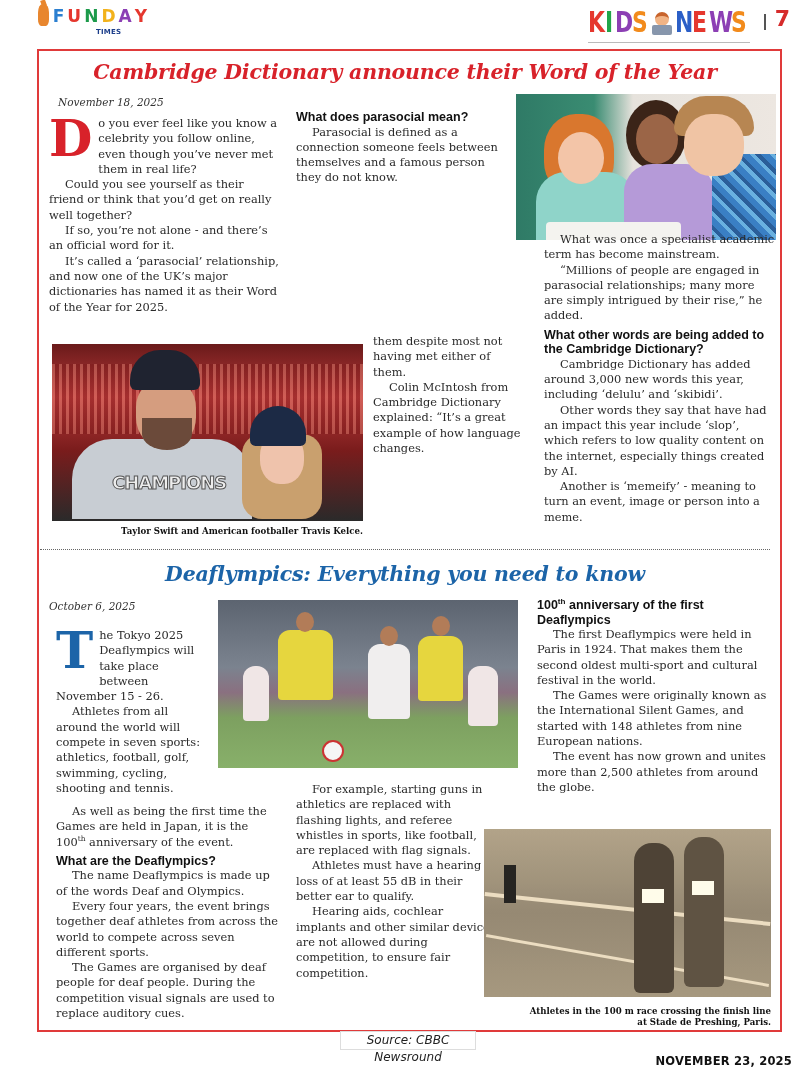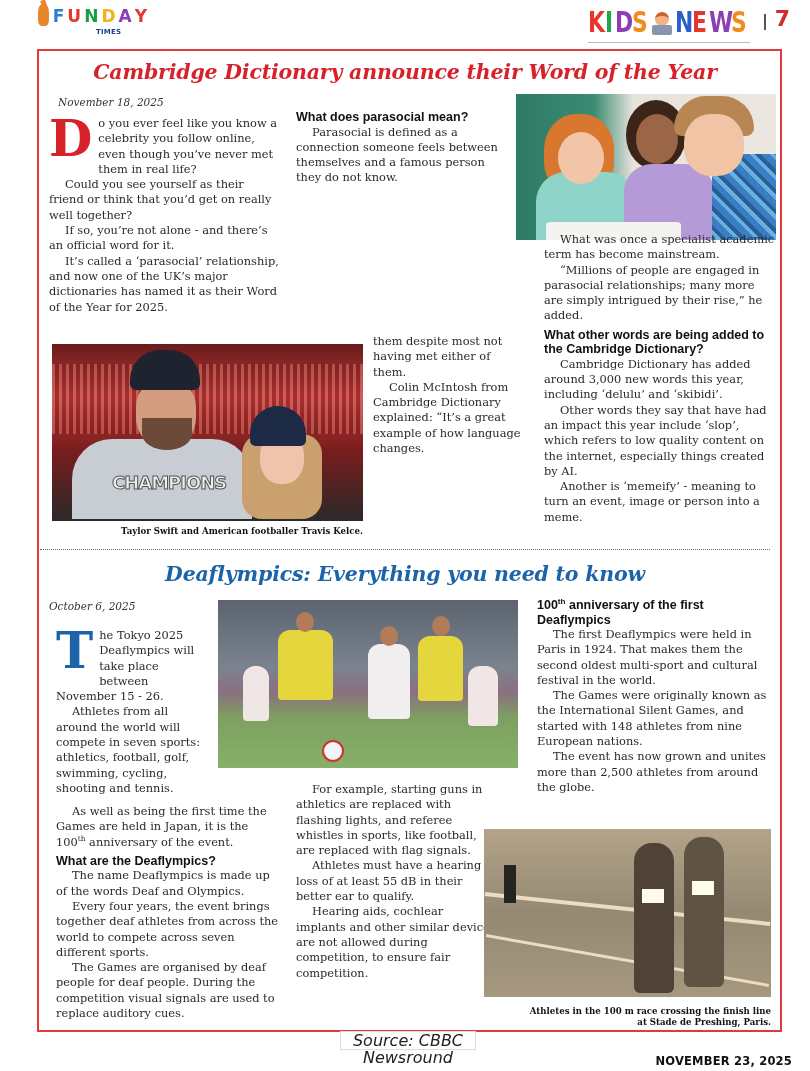--- a/index.html
+++ b/index.html
@@ -40,21 +40,21 @@
   .dropcap { float: left; font-family: "DejaVu Serif", serif; font-weight: bold; font-size: 50px; line-height: 42px; margin: 2px 6px 0 0; height: 44px; }
   .dropcap.red { color: #d8222a; }
   .dropcap.blue { color: #1c64a8; }
 
   .photo { position: absolute; overflow: hidden; }
   .caption { position: absolute; font-family: "DejaVu Serif", serif; font-weight: bold; font-size: 8.6px; line-height: 11px; color: #111; text-align: right; }
 
   .divider { position: absolute; left: 40px; top: 549px; width: 730px; height: 0; border-top: 1px dotted #666; }
 
   .source-line { position: absolute; left: 39px; top: 1030px; width: 741px; height: 2px; background: #e03a3a; }
-  .source { position: absolute; left: 340px; top: 1031px; width: 136px; height: 19px; background: #fff; border: 1px solid #ddd; font-family: "DejaVu Sans", sans-serif; font-style: italic; font-size: 16px; line-height: 17px; text-align: center; color: #222; }
+  .source { position: absolute; left: 340px; top: 1031px; width: 136px; height: 19px; background: #fff; border: 1px solid #ddd; font-family: "DejaVu Sans", sans-serif; font-style: italic; font-size: 12px; line-height: 17px; text-align: center; color: #222; }
 
   .footer-date { position: absolute; right: 18px; top: 1054px; font-family: "DejaVu Sans", sans-serif; font-weight: bold; font-size: 11.5px; color: #111; letter-spacing: 0.2px; }
 
   sup { font-size: 65%; line-height: 0; }
 
   
   .ph-kids { background: linear-gradient(90deg, #2f7a66 0%, #3a8c72 30%, #e6e2dc 45%, #ede7e1 100%); }
   .ph-kids .k1 { position:absolute; left:28px; top:20px; width:70px; height:80px; border-radius:45% 45% 40% 40%; background:#d9772e; }
   .ph-kids .k1f { position:absolute; left:42px; top:38px; width:46px; height:52px; border-radius:50%; background:#f3c5a8; }
   .ph-kids .k1b { position:absolute; left:20px; top:78px; width:100px; height:70px; border-radius:30px 30px 0 0; background:#8fd4c9; }

